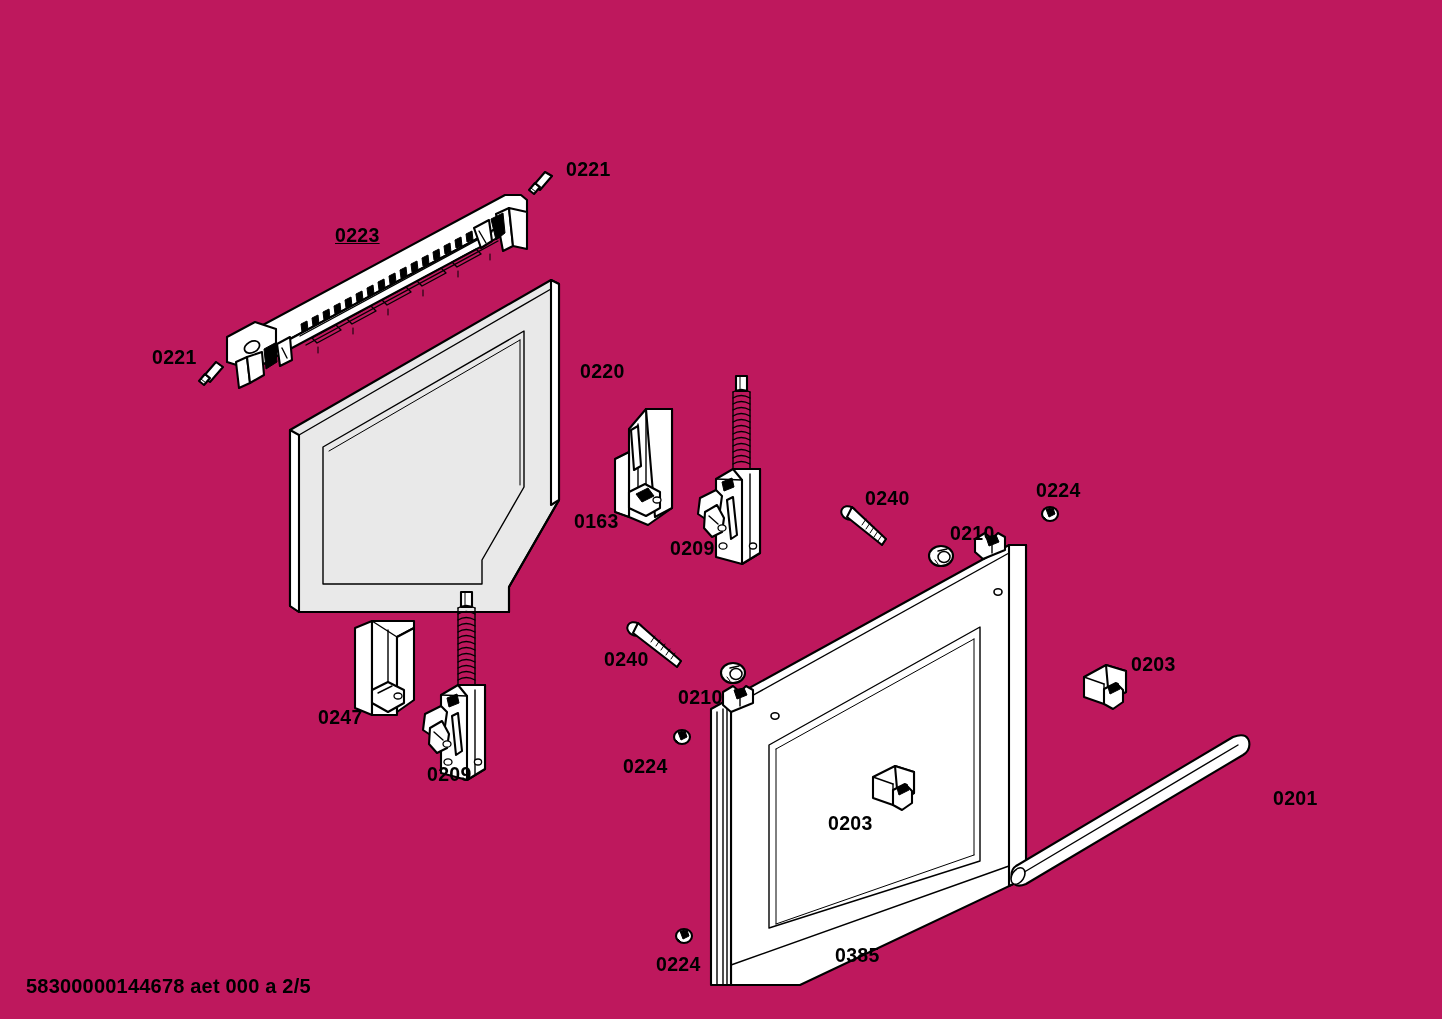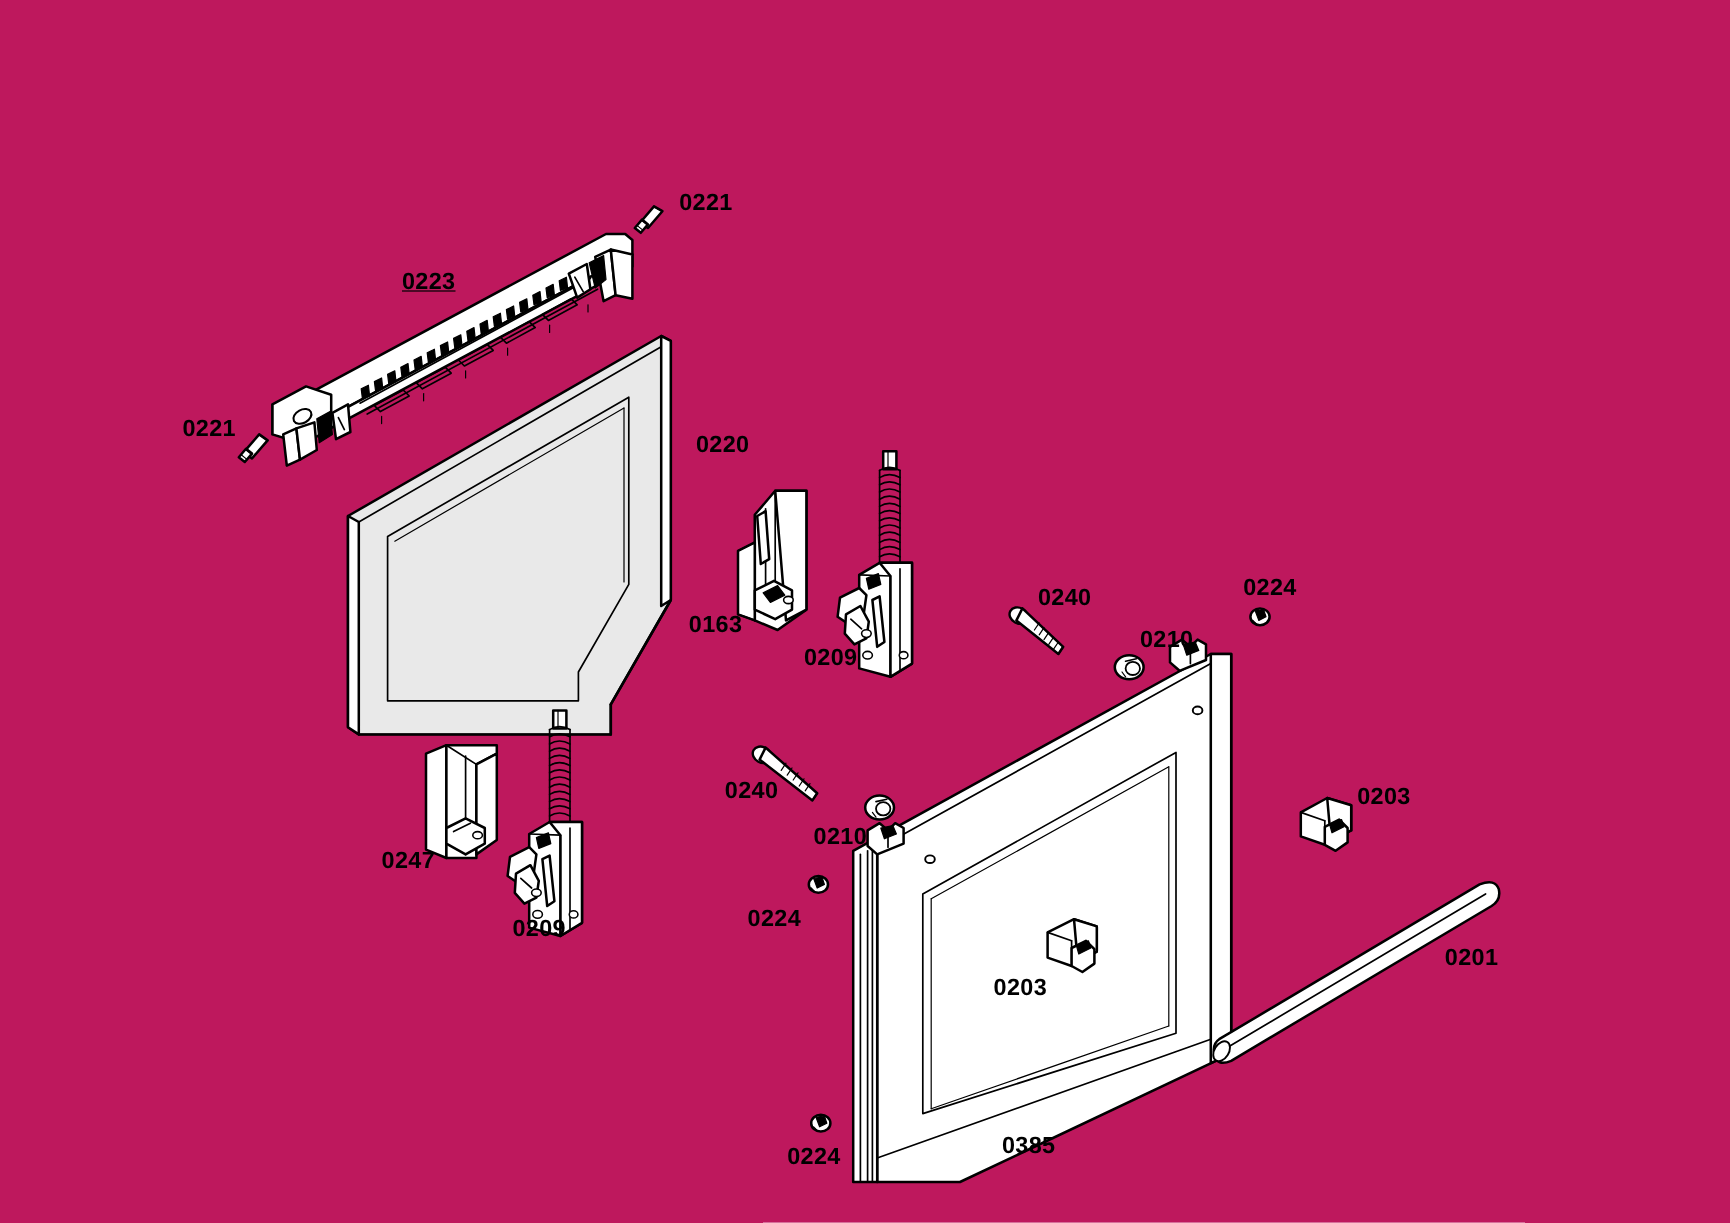--- a/index.html
+++ b/index.html
@@ -387,19 +387,20 @@
   <div class="cap" style="left:670px; top:539px;">0209</div>
   <div class="cap" style="left:865px; top:489px;">0240</div>
   <div class="cap" style="left:1036px; top:481px;">0224</div>
   <div class="cap" style="left:950px; top:524px;">0210</div>
   <div class="cap" style="left:318px; top:708px;">0247</div>
   <div class="cap" style="left:427px; top:765px;">0209</div>
   <div class="cap" style="left:604px; top:650px;">0240</div>
   <div class="cap" style="left:678px; top:688px;">0210</div>
   <div class="cap" style="left:623px; top:757px;">0224</div>
   <div class="cap" style="left:1131px; top:655px;">0203</div>
-  <div class="cap" style="left:1204px; top:789px;text-align:right;">0201</div>
+  <div class="cap" style="left:1273px; top:789px;text-align:right;">0201</div>
   <div class="cap" style="left:828px; top:814px;">0203</div>
   <div class="cap" style="left:835px; top:946px;">0385</div>
   <div class="cap" style="left:656px; top:955px;">0224</div>
 
+  <div id="footer">58300000144678 aet 000 a 2/5</div>
 
 </div>
 
 </body></html>

